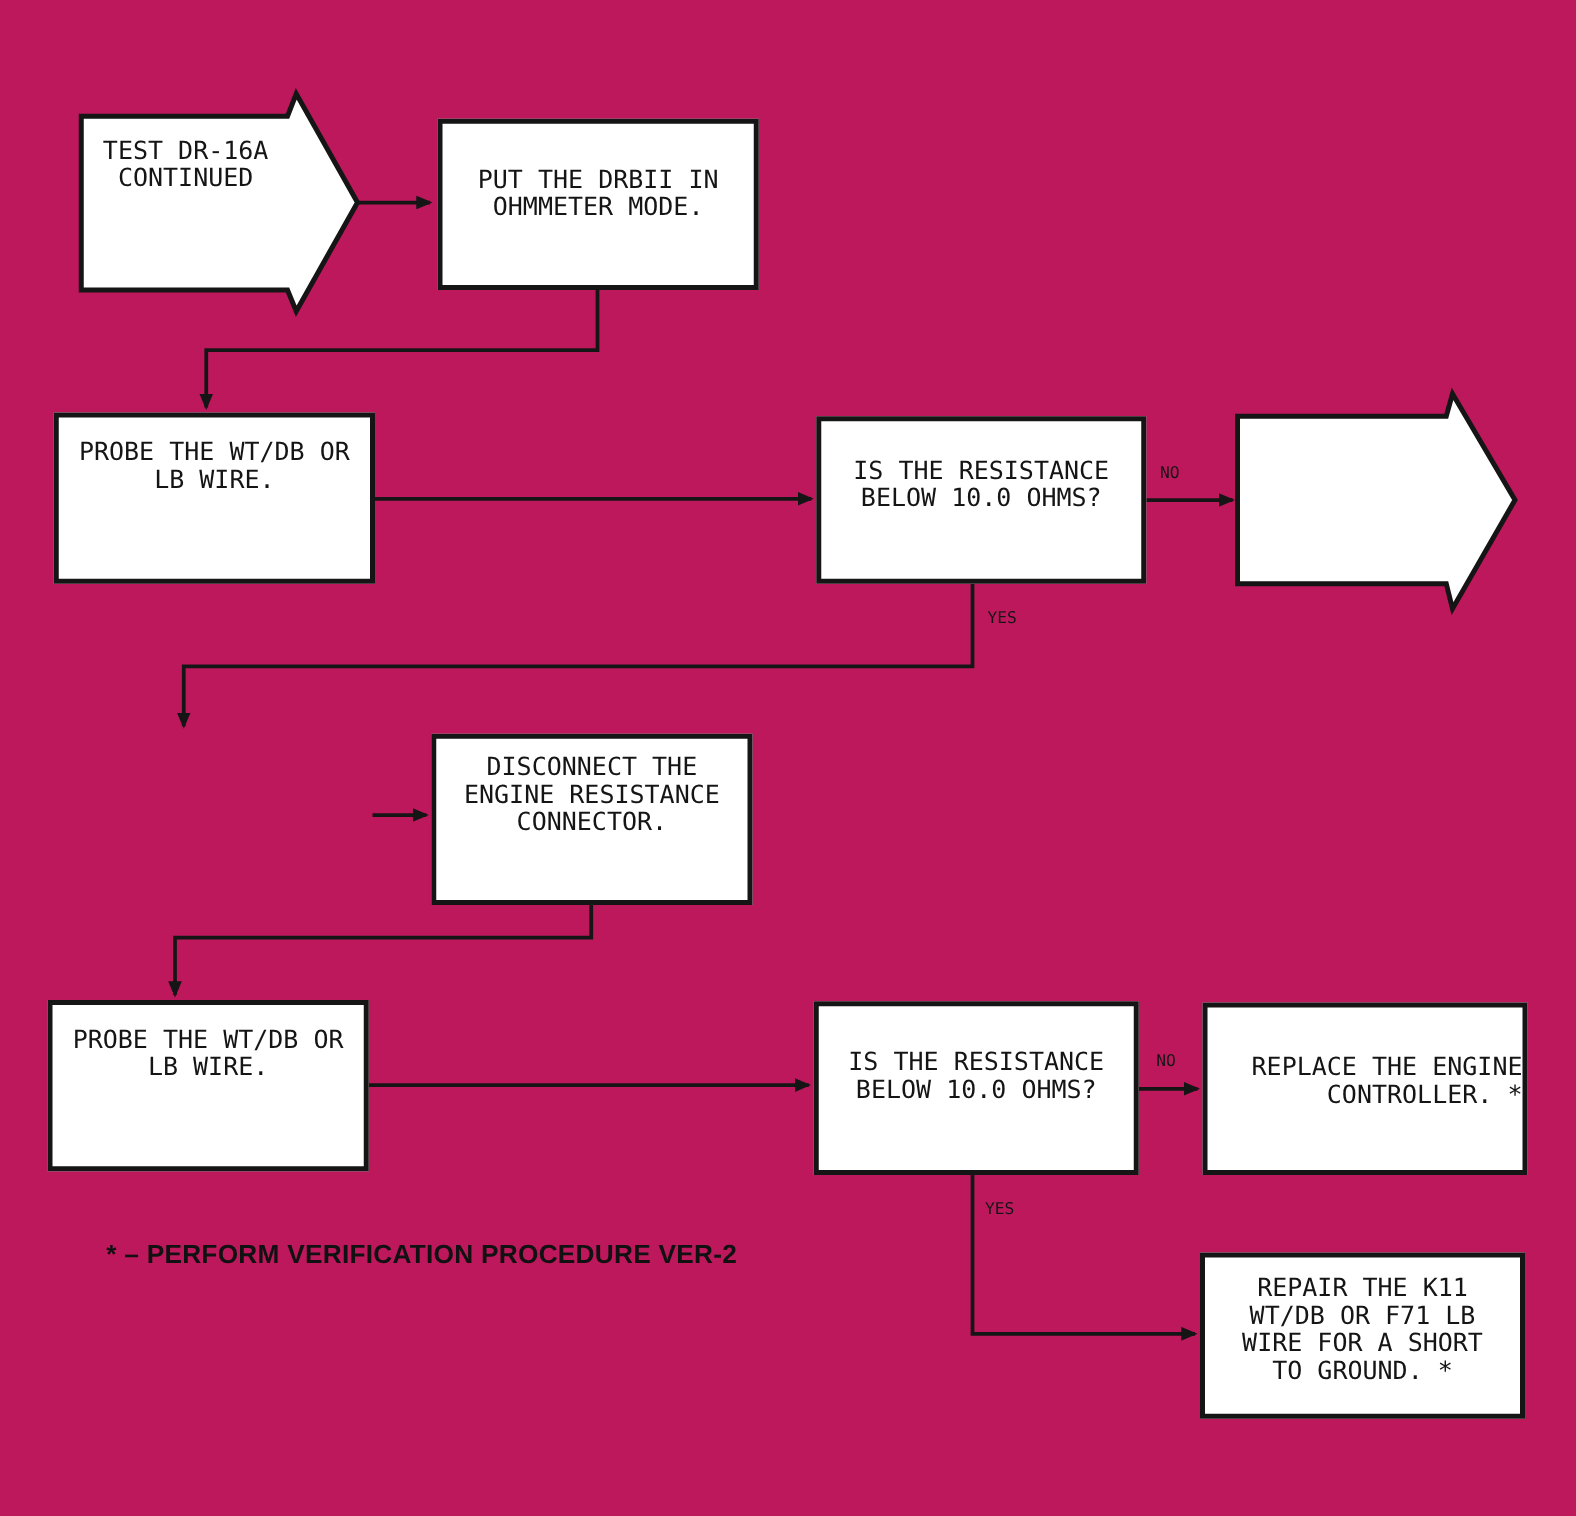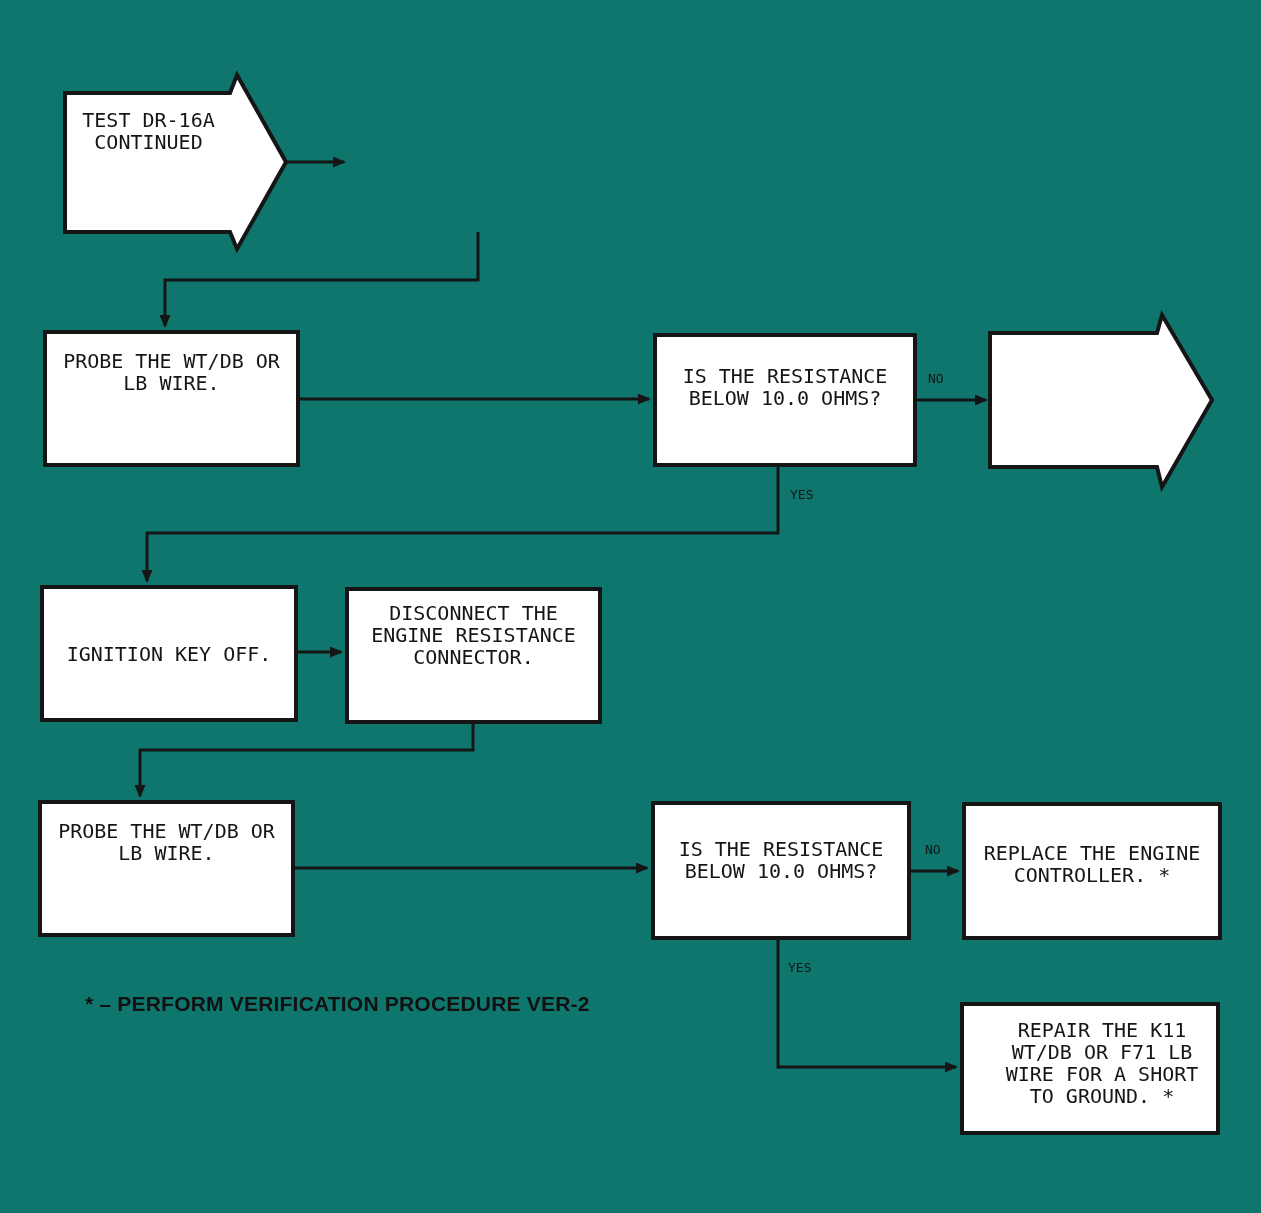--- a/index.html
+++ b/index.html
@@ -4,21 +4,21 @@
 <style>
   html, body {
     margin: 0;
     padding: 0;
     background: #ffffff;
   }
   .canvas {
     position: relative;
     width: 1261px;
     height: 1213px;
-    background: #0f766e;
+    background: #be185d;
     font-family: "DejaVu Sans Mono", monospace;
     color: #151515;
     overflow: hidden;
   }
   svg.layer {
     position: absolute;
     left: 0; top: 0;
     width: 1261px;
     height: 1213px;
   }
@@ -105,59 +105,60 @@
     <polyline points="295,868 647,868" fill="none" stroke="#151515" stroke-width="3" marker-end="url(#ah)"></polyline>
 
     <polyline points="911,871 958,871" fill="none" stroke="#151515" stroke-width="3" marker-end="url(#ah)"></polyline>
 
     <polyline points="778,940 778,1067 956,1067" fill="none" stroke="#151515" stroke-width="3" marker-end="url(#ah)"></polyline>
   </svg>
 
   <div class="flag-text" style="left:65px; top:93px; width:167px; padding-top:16px;">TEST DR-16A
 CONTINUED</div>
 
+  <div class="node" style="left:350px; top:95px; width:257px; height:137px;">
+    <div class="node-text" style="padding-top:33px;">PUT THE DRBII IN
+OHMMETER MODE.</div>
+  </div>
 
   <div class="node" style="left:43px; top:330px; width:257px; height:137px;">
     <div class="node-text" style="padding-top:16px;">PROBE THE WT/DB OR
 LB WIRE.</div>
   </div>
 
   <div class="node" style="left:653px; top:333px; width:264px; height:134px;">
     <div class="node-text" style="padding-top:28px;">IS THE RESISTANCE
 BELOW 10.0 OHMS?</div>
   </div>
 
 
-  <div class="node" style="left:40px; top:585px; width:258px; height:137px;">
-    <div class="node-text vcenter">IGNITION KEY OFF.</div>
-  </div>
 
   <div class="node" style="left:345px; top:587px; width:257px; height:137px;">
     <div class="node-text" style="padding-top:11px;">DISCONNECT THE
 ENGINE RESISTANCE
 CONNECTOR.</div>
   </div>
 
   <div class="node" style="left:38px; top:800px; width:257px; height:137px;">
     <div class="node-text" style="padding-top:16px;">PROBE THE WT/DB OR
 LB WIRE.</div>
   </div>
 
   <div class="node" style="left:651px; top:801px; width:260px; height:139px;">
     <div class="node-text" style="padding-top:33px;">IS THE RESISTANCE
 BELOW 10.0 OHMS?</div>
   </div>
 
   <div class="node" style="left:962px; top:802px; width:260px; height:138px;">
-    <div class="node-text" style="padding-top:36px;">REPLACE THE ENGINE
+    <div class="node-text" style="padding-top:36px;text-align:right;">REPLACE THE ENGINE
 CONTROLLER. *</div>
   </div>
 
   <div class="node" style="left:960px; top:1002px; width:260px; height:133px;">
-    <div class="node-text" style="padding-top:13px;margin-left:12px;">REPAIR THE K11
+    <div class="node-text" style="padding-top:13px;">REPAIR THE K11
 WT/DB OR F71 LB
 WIRE FOR A SHORT
 TO GROUND. *</div>
   </div>
 
   <div class="edge-label" style="left:928px; top:368px;">NO</div>
 
   <div class="edge-label" style="left:790px; top:484px;">YES</div>
 
   <div class="edge-label" style="left:925px; top:839px;">NO</div>

